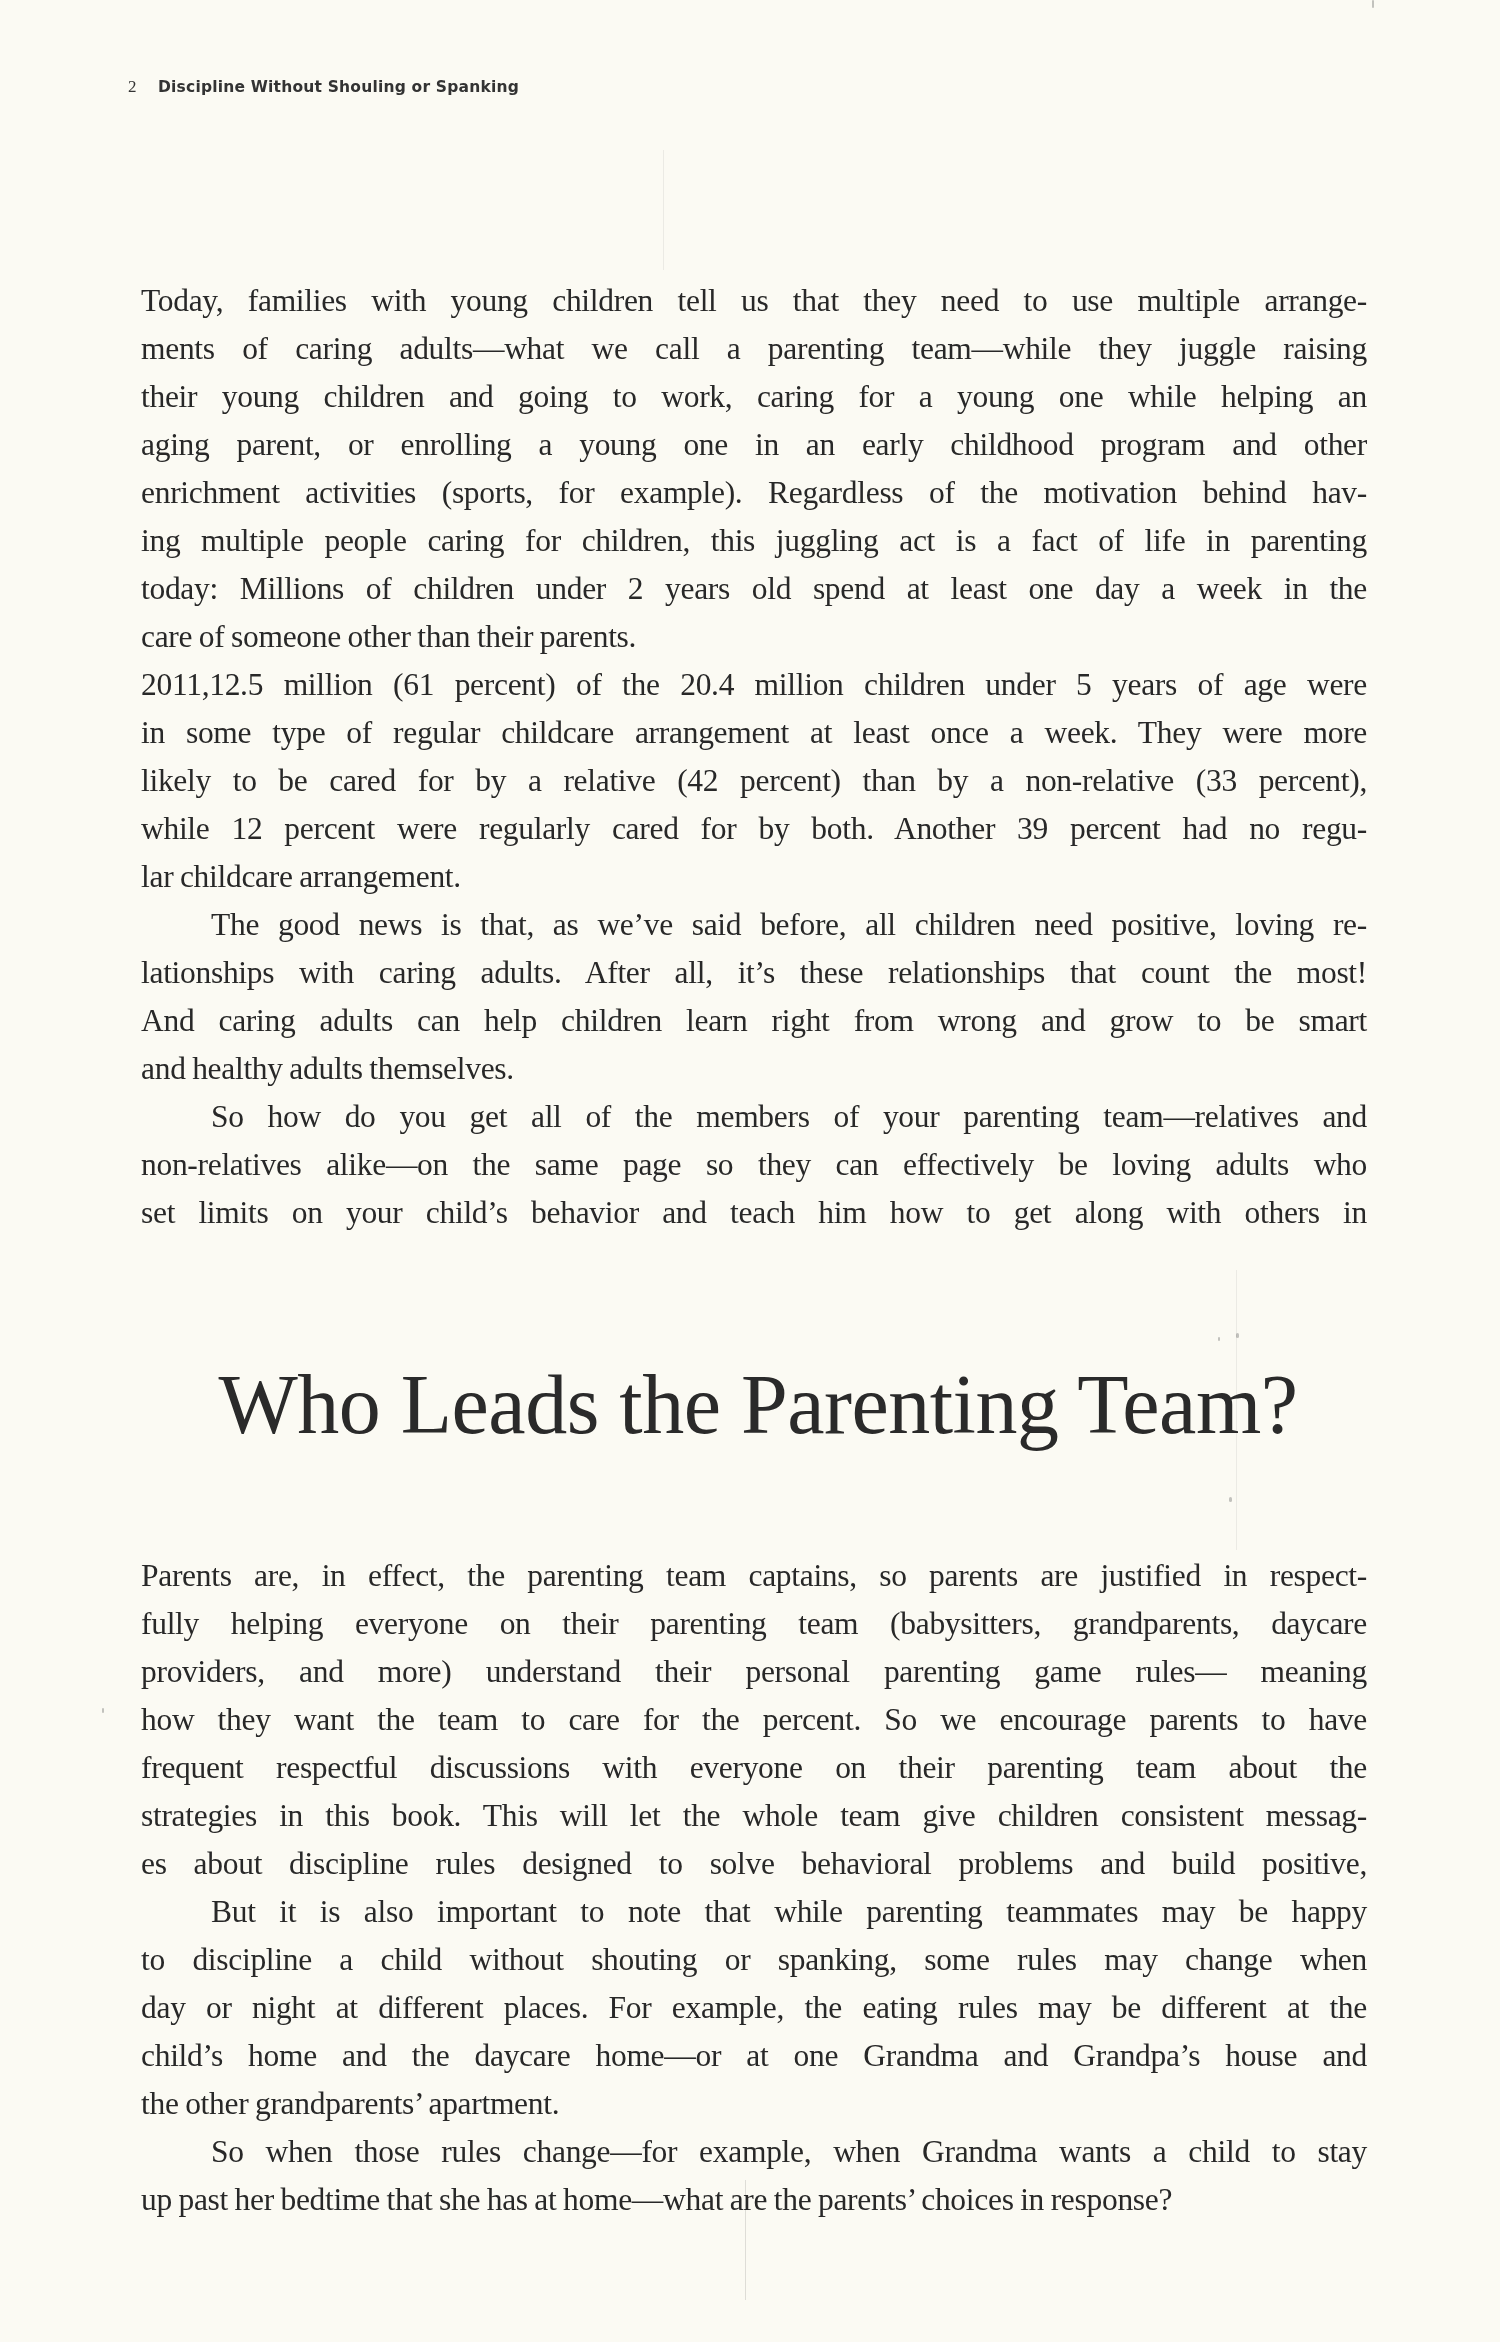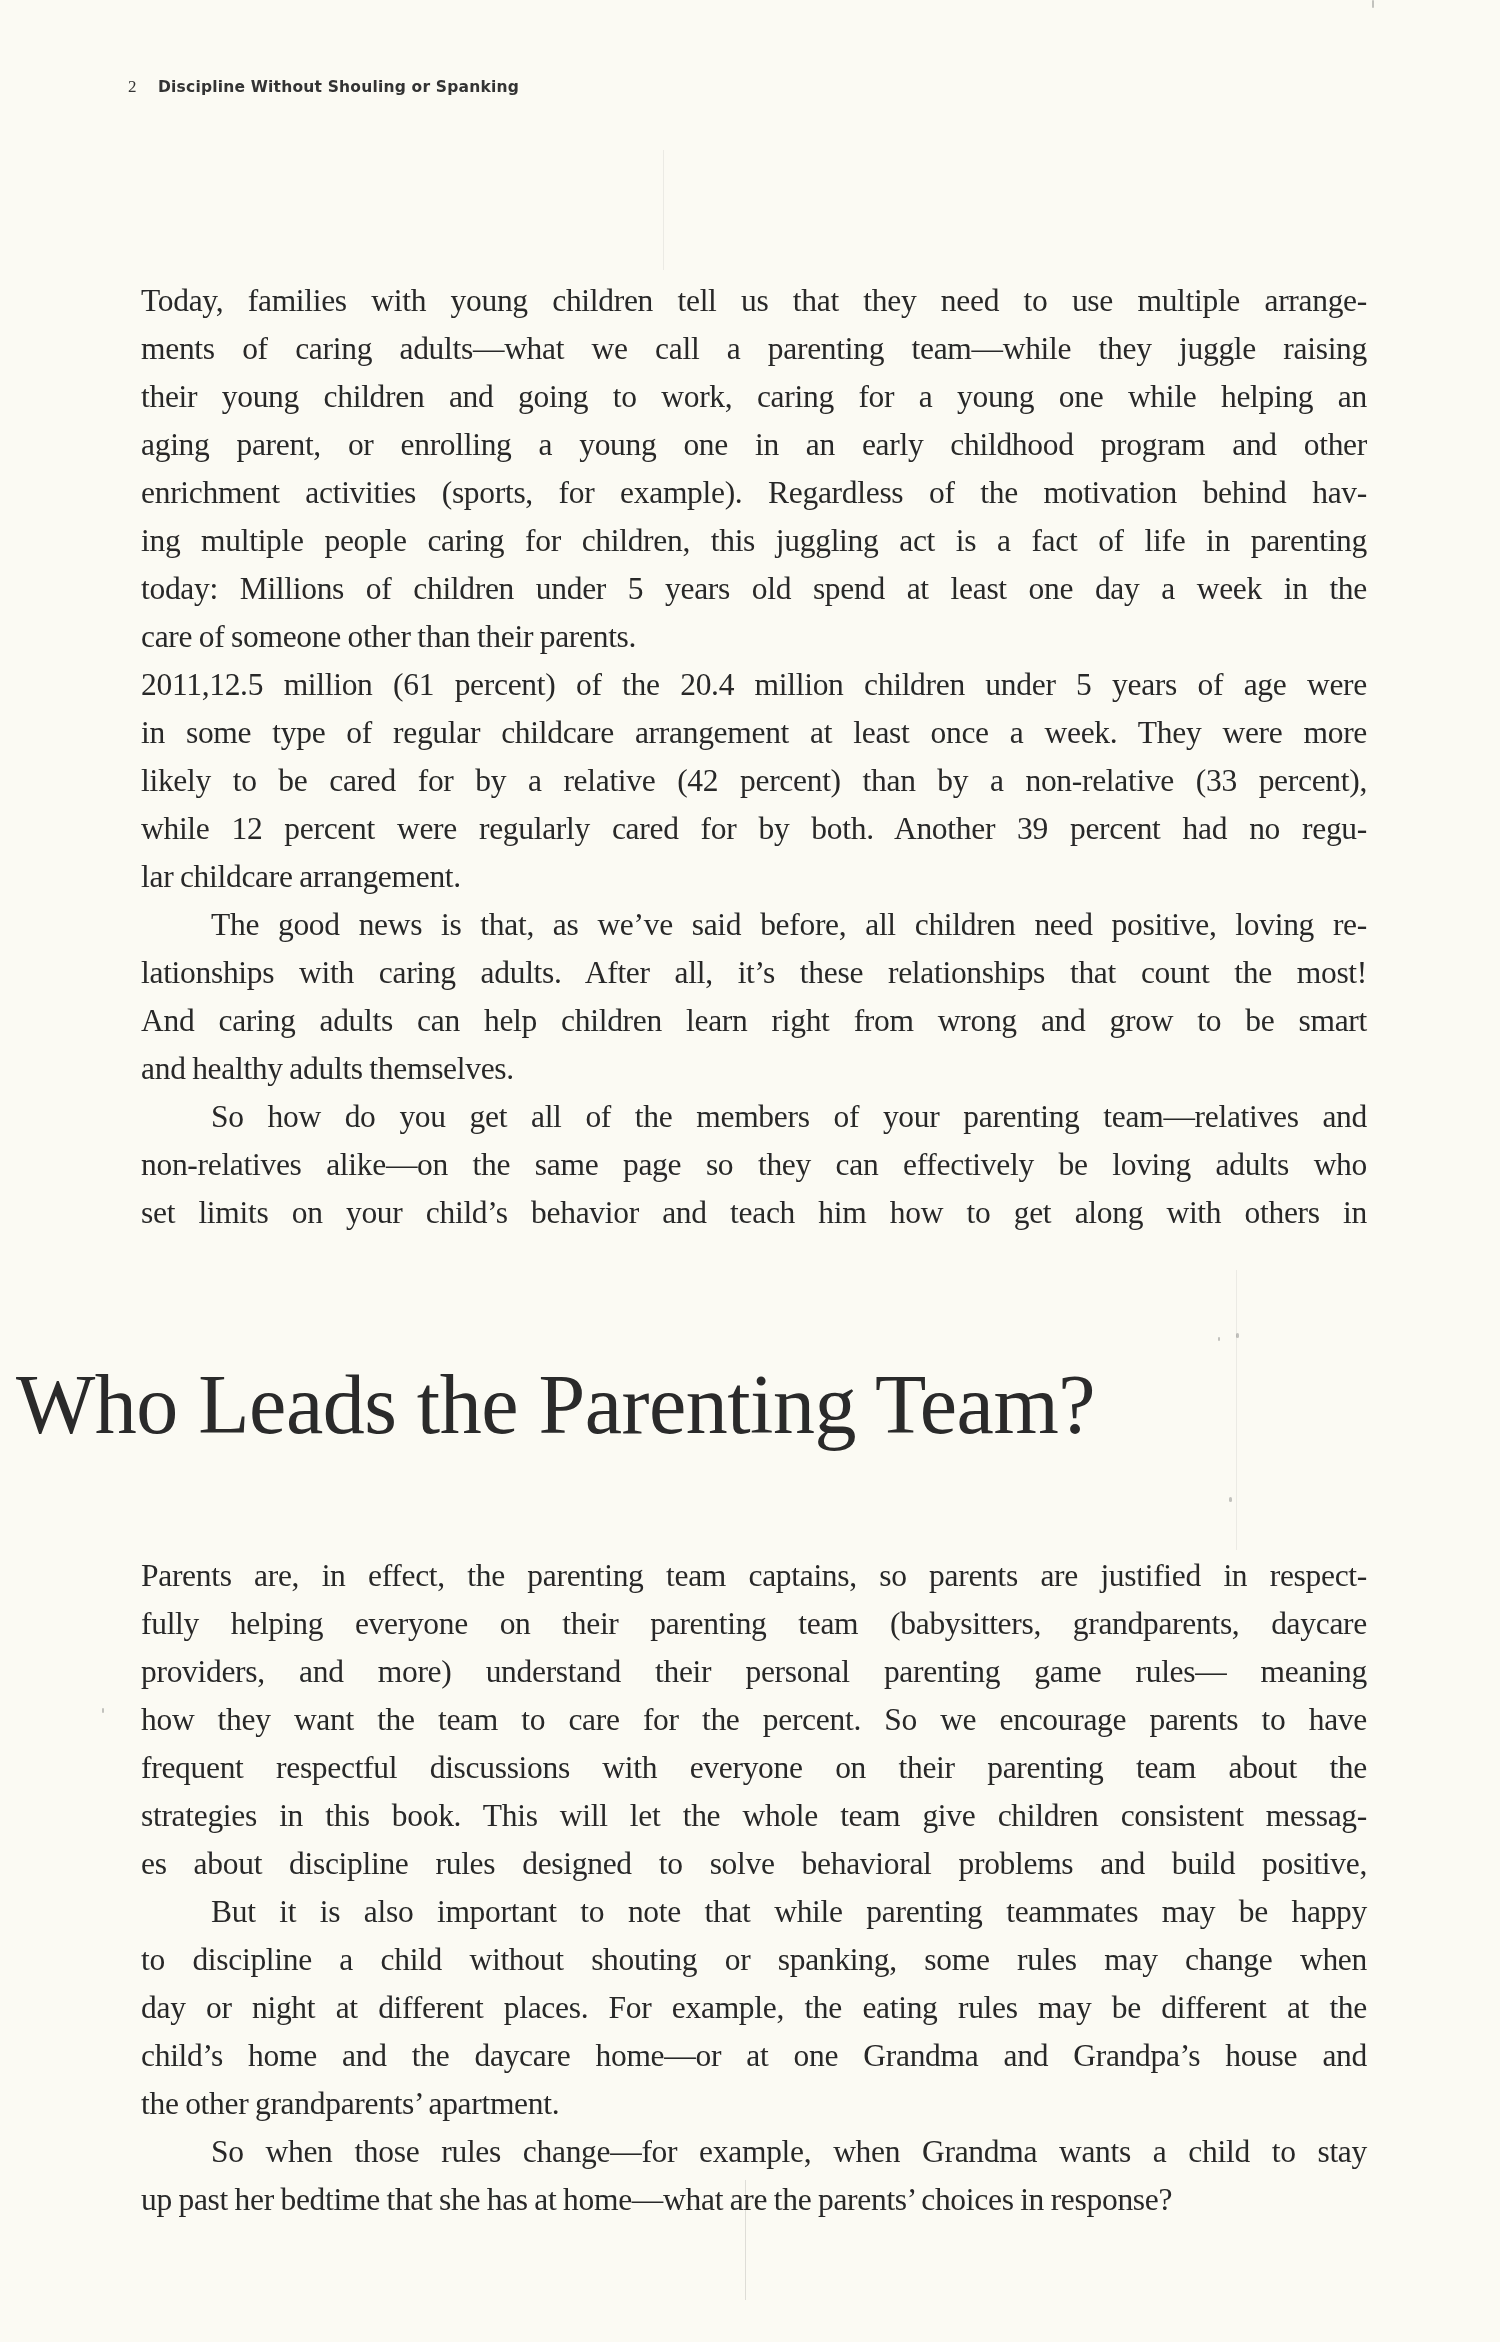--- a/index.html
+++ b/index.html
@@ -65,21 +65,21 @@
   }
   .line.last {
     text-align: left;
     text-align-last: left;
   }
   .heading {
     position: absolute;
     left: 0;
     width: 1500px;
     top: 1350px;
-    text-align: left;
+    text-align: center;
     font-family: "Liberation Serif", serif;
     font-size: 84px;
     line-height: 110px;
     color: #2a2a2a;
     letter-spacing: -0.5px;
     padding-left: 16px;
     box-sizing: border-box;
   }
   .fold {
     position: absolute;
@@ -113,21 +113,21 @@
   </div>
 
   <div class="block" id="section1" style="top:241px;">
       <div class="paragraph">
         <span class="line">Today, families with young children tell us that they need to use multiple arrange-</span>
         <span class="line">ments of caring adults—what we call a parenting team—while they juggle raising</span>
         <span class="line">their young children and going to work, caring for a young one while helping an</span>
         <span class="line">aging parent, or enrolling a young one in an early childhood program and other</span>
         <span class="line">enrichment activities (sports, for example). Regardless of the motivation behind hav-</span>
         <span class="line">ing multiple people caring for children, this juggling act is a fact of life in parenting</span>
-        <span class="line">today: Millions of children under 5 years old spend at least one day a week in the</span>
+        <span class="line">today: Millions of children under 2 years old spend at least one day a week in the</span>
         <span class="line last">care of someone other than their parents.</span>
       </div>
       <div class="paragraph">
         <span class="line">2011,12.5 million (61 percent) of the 20.4 million children under 5 years of age were</span>
         <span class="line">in some type of regular childcare arrangement at least once a week. They were more</span>
         <span class="line">likely to be cared for by a relative (42 percent) than by a non-relative (33 percent),</span>
         <span class="line">while 12 percent were regularly cared for by both. Another 39 percent had no regu-</span>
         <span class="line last">lar childcare arrangement.</span>
       </div>
       <div class="paragraph">

